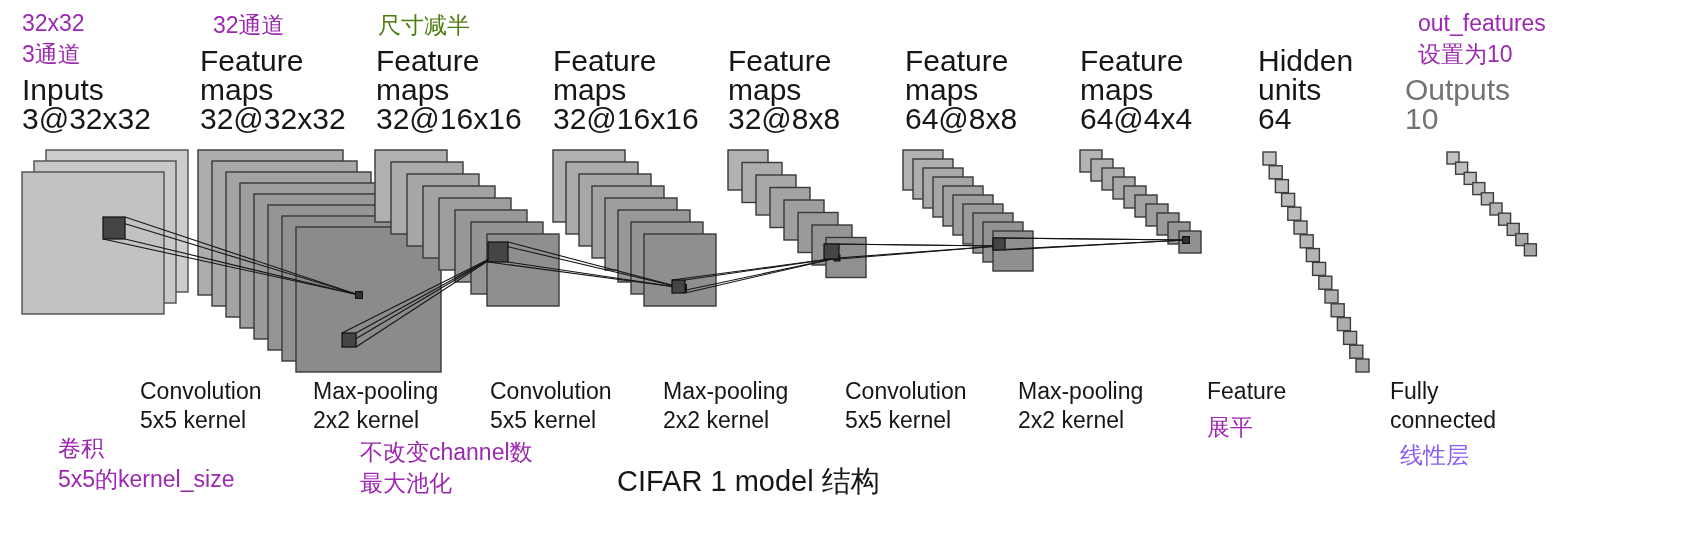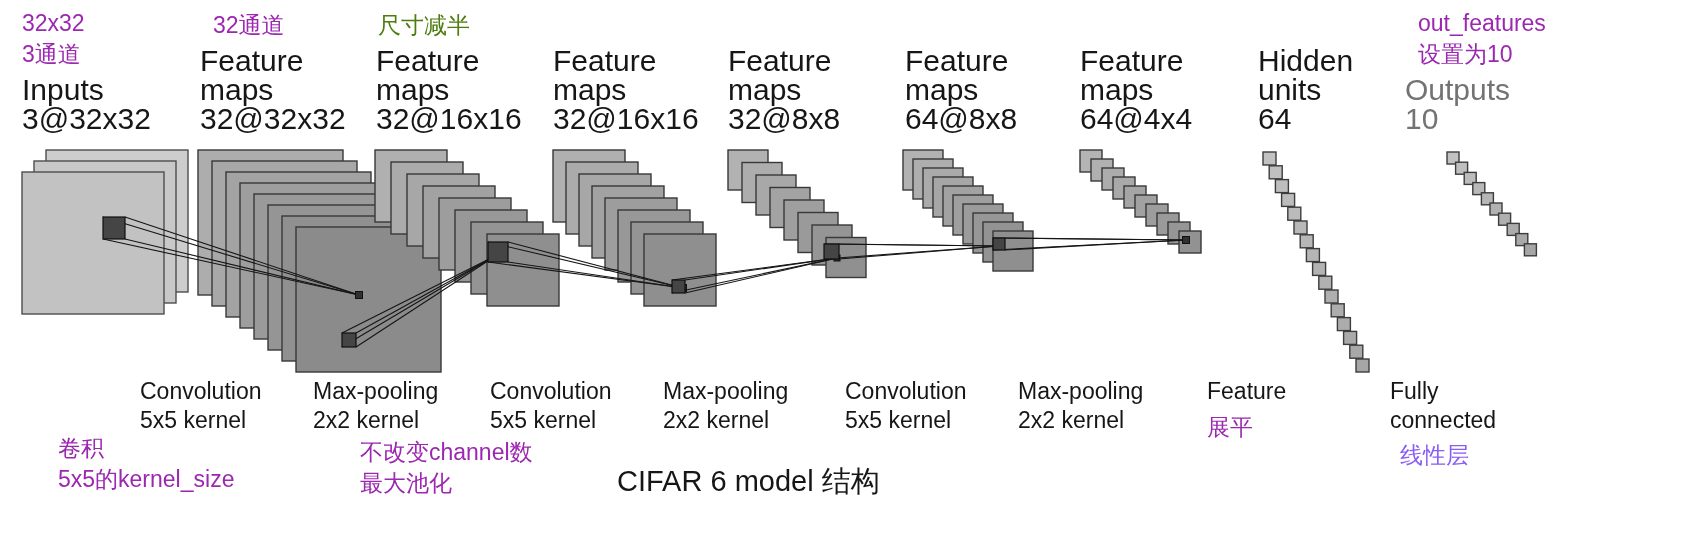--- a/index.html
+++ b/index.html
@@ -129,21 +129,21 @@
       <line x1="839" y1="259" x2="999" y2="246" stroke="#151515" stroke-width="1.1"></line>
       <rect x="824" y="244" width="15" height="15" fill="#454545" stroke="#101010" stroke-width="1.2"></rect>
       <rect x="996" y="243" width="6" height="6" fill="#303030" stroke="#101010" stroke-width="1"></rect>
       <line x1="993" y1="238" x2="1186" y2="240" stroke="#151515" stroke-width="1.1"></line>
       <line x1="1005" y1="238" x2="1186" y2="240" stroke="#151515" stroke-width="1.1"></line>
       <line x1="993" y1="250" x2="1186" y2="240" stroke="#151515" stroke-width="1.1"></line>
       <line x1="1005" y1="250" x2="1186" y2="240" stroke="#151515" stroke-width="1.1"></line>
       <rect x="993" y="238" width="12" height="12" fill="#454545" stroke="#101010" stroke-width="1.2"></rect>
       <rect x="1182.5" y="236.5" width="7" height="7" fill="#303030" stroke="#101010" stroke-width="1"></rect>
     </svg>
-  <div id="diagram-title">CIFAR 6 model 结构</div>
+  <div id="diagram-title">CIFAR 1 model 结构</div>
 <div class="layer-label" style="left: 22px; top: 75px; color: rgb(22, 22, 22);">
       <div>Inputs</div>
       <div>3@32x32</div>
     </div>
     <div class="annotation" style="left: 22px; top: 8px; color: rgb(156, 39, 176);">
       <div>32x32</div>
       <div>3通道</div>
     </div>
     <div class="layer-label" style="left: 200px; top: 46px; color: rgb(22, 22, 22);">
       <div>Feature</div>

